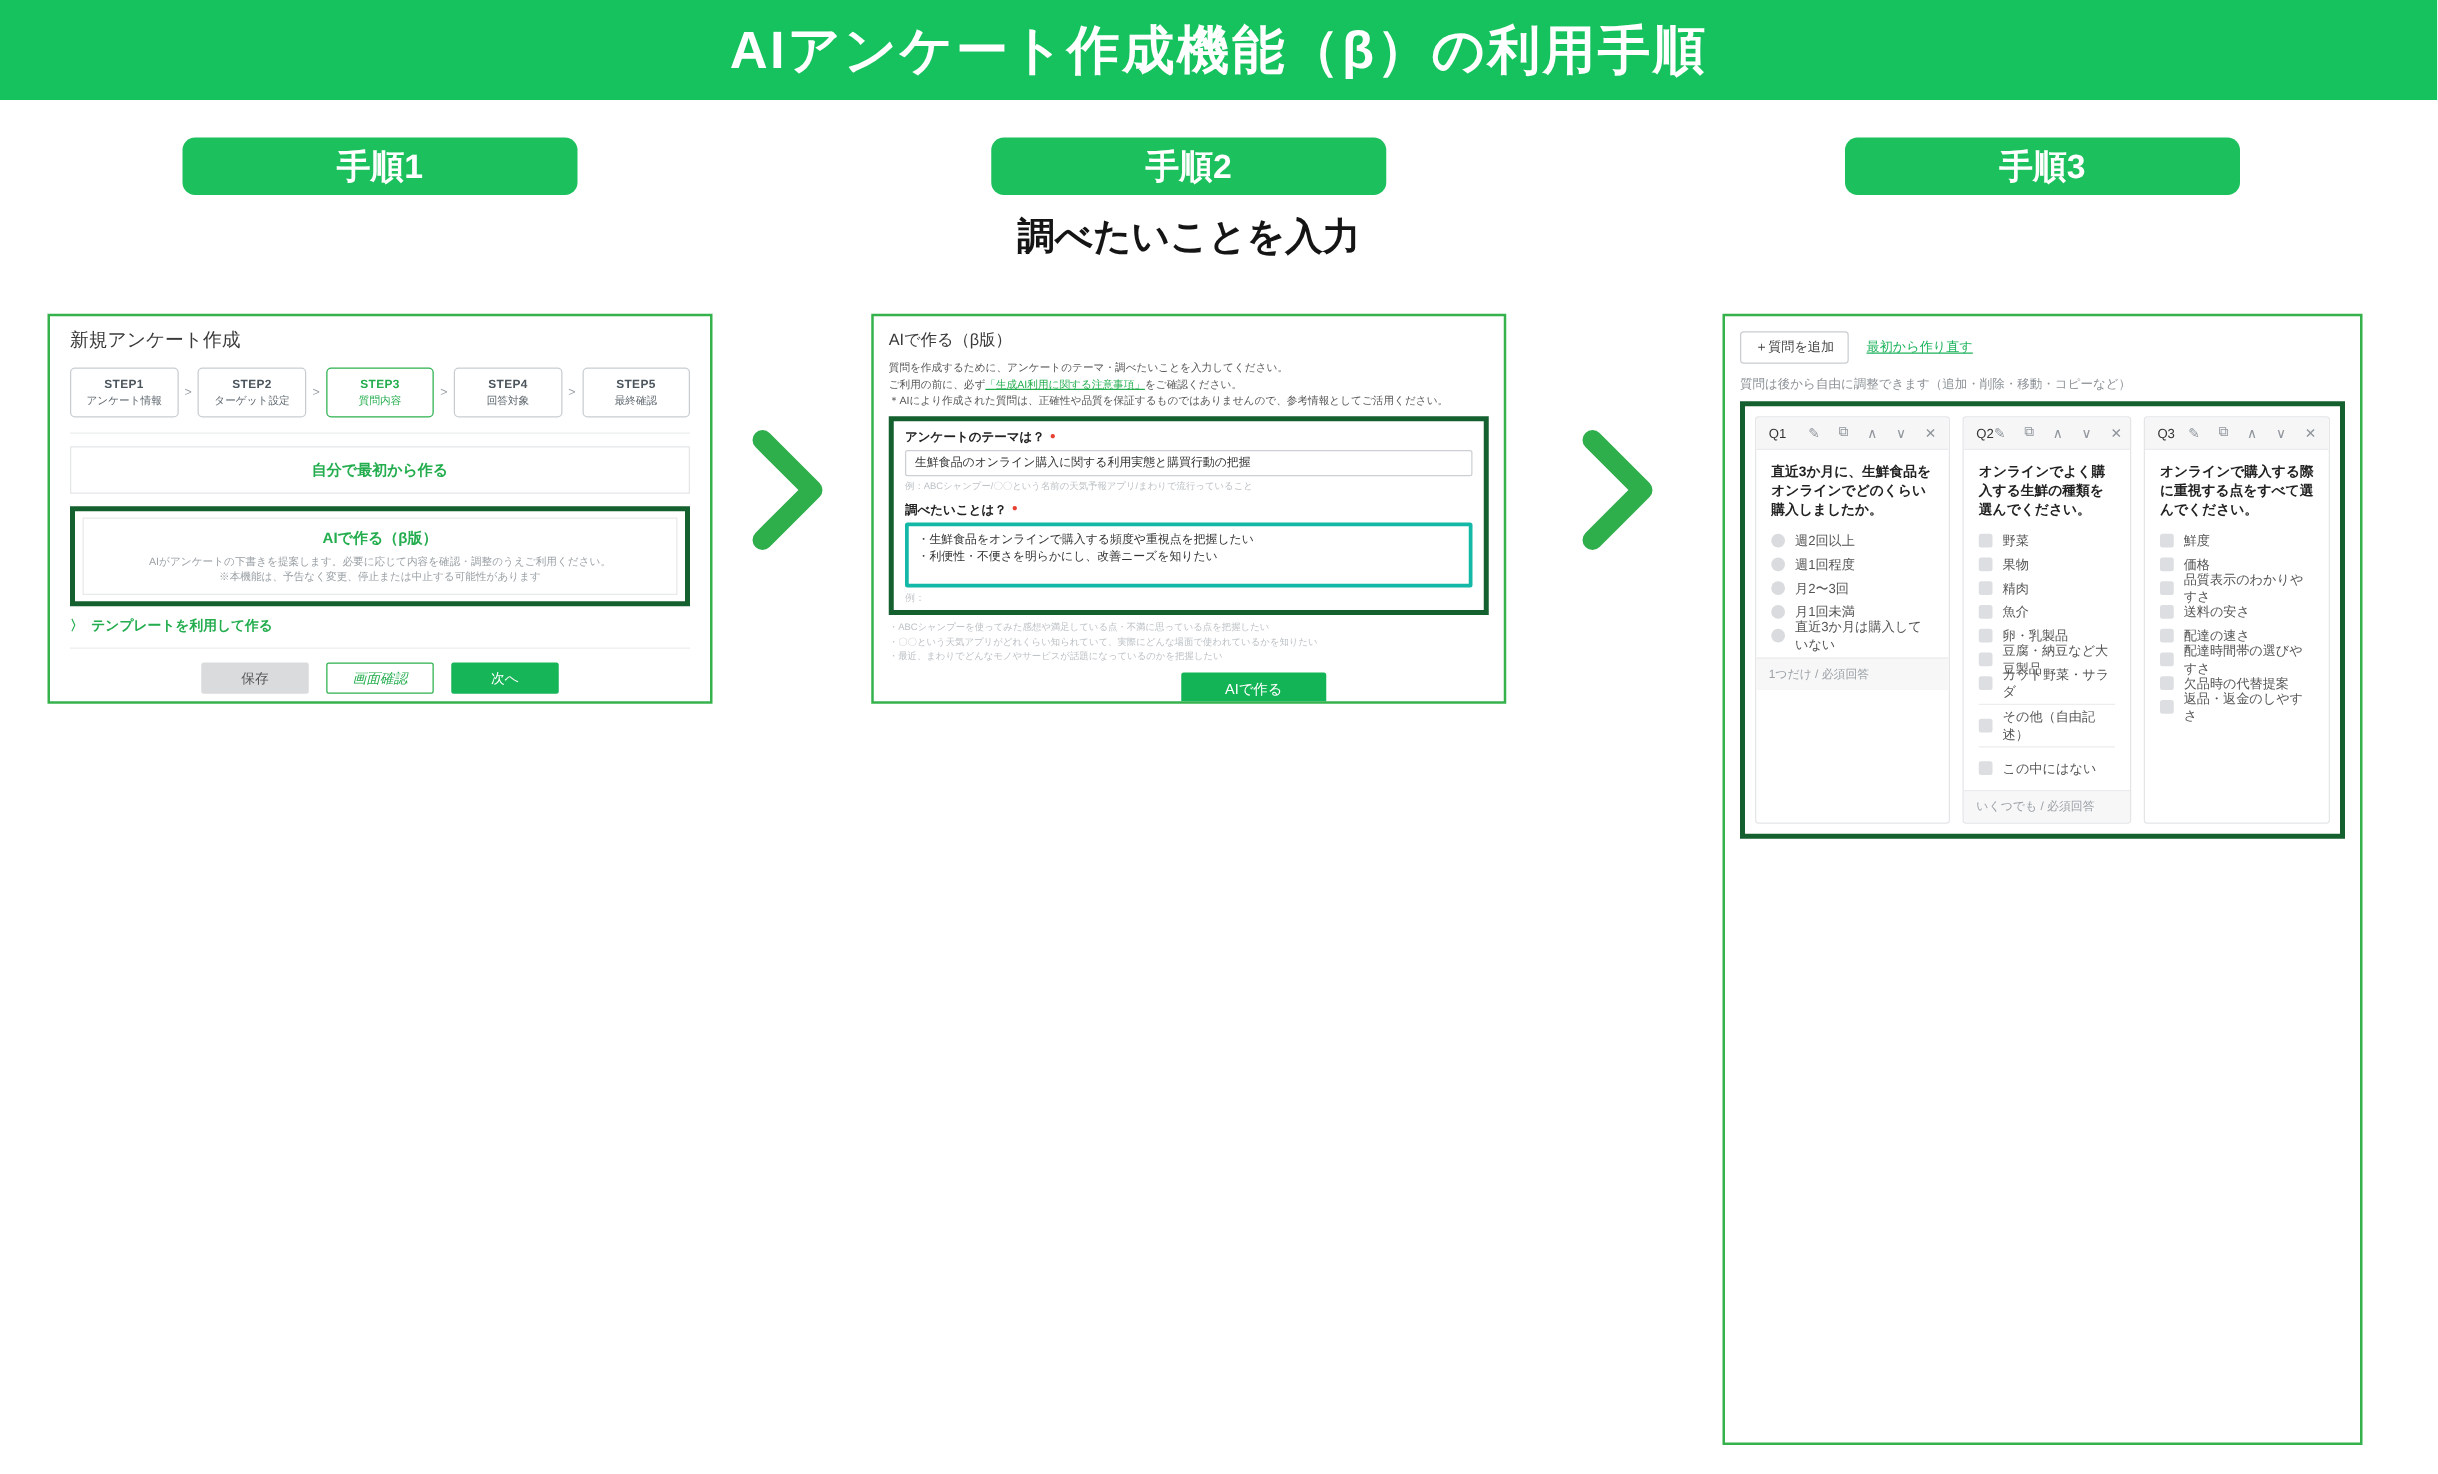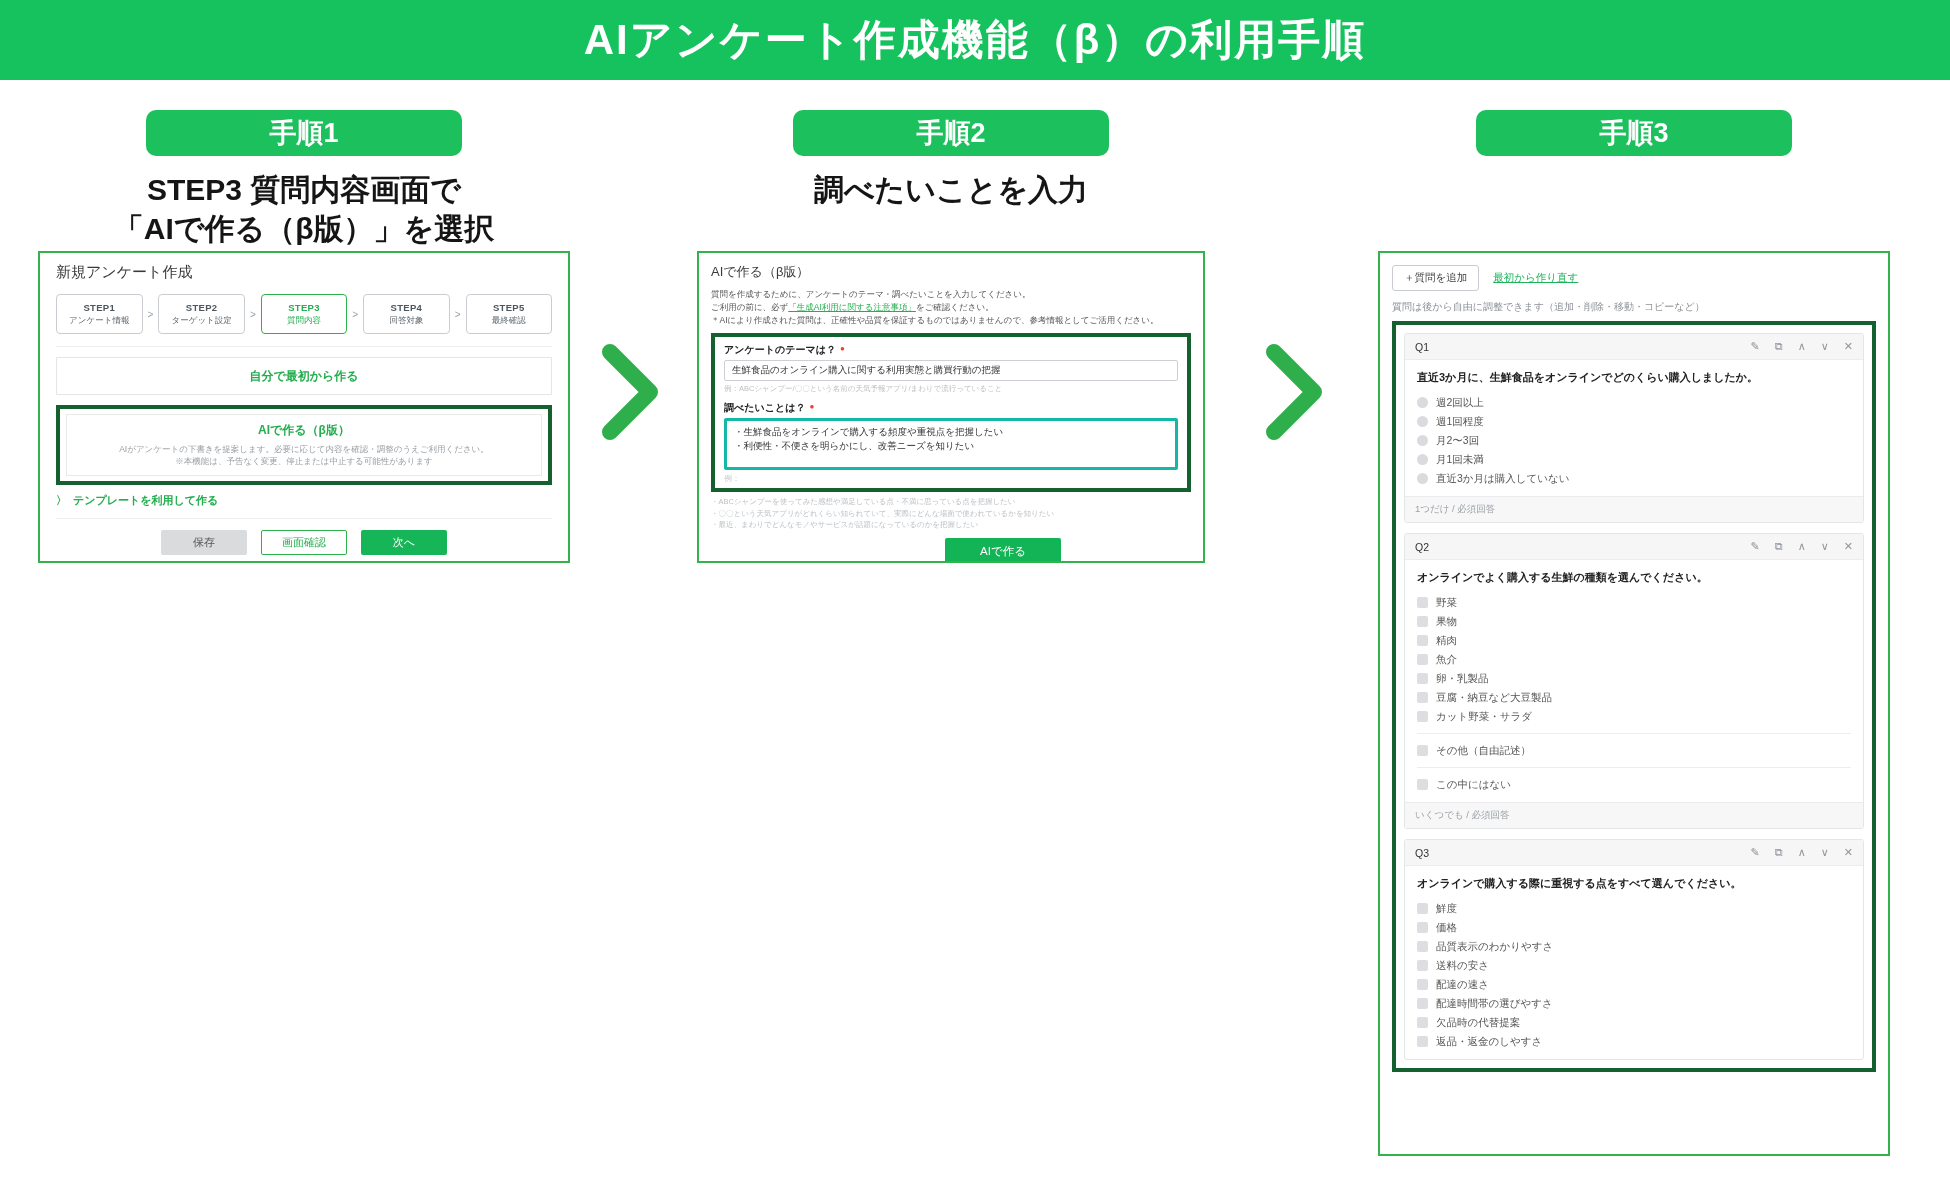--- a/index.html
+++ b/index.html
@@ -48,21 +48,21 @@
   .ai-card { border:1px solid #e7e9ea; padding:7px 6px 8px; text-align:center; }
   .ai-card .ai-title { color:#23ad4e; font-weight:700; font-size:12px; margin-bottom:4px; }
   .ai-card .ai-desc { font-size:8.5px; color:#9aa0a5; line-height:12px; }
   .tpl-link { margin-top:8px; display:flex; align-items:center; gap:6px; color:#23ad4e;
               font-weight:700; font-size:11px; }
   .s1-div2 { border-top:1px solid #ecedee; margin-top:10px; }
   .s1-btns { display:flex; justify-content:center; gap:14px; margin-top:11px;text-align:right; }
   .btn { height:25px; min-width:86px; font-size:11px; display:flex; align-items:center;
          justify-content:center; border-radius:2px; padding:0 14px; }
   .btn-gray { background:#d9dbdd; color:#555; }
-  .btn-outline { background:#fff; border:1px solid #2cb14c; color:#23ad4e; }
+  .btn-outline { background:#fff; border:1px solid #2cb14c; color:#23ad4e;font-style:italic; }
   .btn-green { background:#16b558; color:#fff; }
 
   
   .s2-title { font-size:13px; color:#3a3a3a; }
   .s2-desc { margin-top:7px; font-size:8.5px; color:#555; line-height:13px; }
   .s2-link { color:#23ad4e; text-decoration:underline; }
   .form-highlight { margin-top:6px; border:4px solid #14602e; padding:6px 9px 4px; }
   .f-label { font-size:10px; font-weight:700; color:#222; margin-bottom:3px; }
   .req { color:#e74133; font-size:8px; vertical-align:2px; margin-left:4px; }
   .f-input { display:block; width:100%; border:1px solid #ccd0d4; border-radius:2px; padding:4px 7px;
@@ -79,21 +79,21 @@
   .btn2-gray { background:#d5d7d9; color:#555; width:92px;margin-top:27px; }
   .btn2-green { background:#13b455; color:#fff; width:116px; }
 
   
   .s3-toolbar { display:flex; align-items:center; gap:14px; }
   .add-q { border:1px solid #c9cdd1; background:#fff; padding:5px 11px; font-size:10.5px; color:#444;
            border-radius:3px; }
   .recreate { color:#1db35b; font-size:10.5px; text-decoration:underline; }
   .s3-note { margin-top:9px; font-size:10px; color:#8c9196; }
   .q-highlight { margin-top:7px; border:4px solid #14602e; padding:8px; display:flex;
-                 flex-direction:column; gap:10px; background:#fff; }
+                 flex-direction:row; gap:10px; background:#fff; }
   .qcard { border:1px solid #e3e5e7; border-radius:3px; overflow:hidden; background:#fff; }
   .q-head { background:#f6f6f7; height:26px; display:flex; align-items:center; padding:0 10px;
             font-size:10.5px; color:#333; border-bottom:1px solid #ececee; }
   .q-icons { margin-left:auto; display:flex; gap:15px; color:#8f959b; font-size:11px; }
   .q-icons span { cursor:default; }
   .q-body { padding:10px 12px 8px; }
   .q-text { font-weight:700; font-size:11px; color:#222; margin-bottom:8px; }
   .opt { display:flex; align-items:center; gap:8px; height:19px; font-size:10.5px; color:#555; }
   .rdo { width:11px; height:11px; border-radius:50%; background:#d9dbde; flex:none; }
   .cbx { width:11px; height:11px; border-radius:2px; background:#dcdee1; flex:none; }
@@ -107,24 +107,20 @@
 <div class="page">
 
   <header class="banner">
     <h1>AIアンケート作成機能（β）の利用手順</h1>
   </header>
 
   <div class="badge badge1">手順1</div>
   <div class="badge badge2">手順2</div>
   <div class="badge badge3">手順3</div>
 
-  <div class="col-heading ch1">
-    <div>STEP3 質問内容画面で</div>
-    <div>「AIで作る（β版）」を選択</div>
-  </div>
   <div class="col-heading ch2">
     <div>調べたいことを入力</div>
   </div>
 
   <svg class="arrow arrow1" width="64" height="100" viewBox="0 0 64 100">
     <polyline points="12,10 52,50 12,90" fill="none" stroke="#2fae4c" stroke-width="16" stroke-linecap="round" stroke-linejoin="round"></polyline>
   </svg>
   <svg class="arrow arrow2" width="64" height="100" viewBox="0 0 64 100">
     <polyline points="12,10 52,50 12,90" fill="none" stroke="#2fae4c" stroke-width="16" stroke-linecap="round" stroke-linejoin="round"></polyline>
   </svg>

